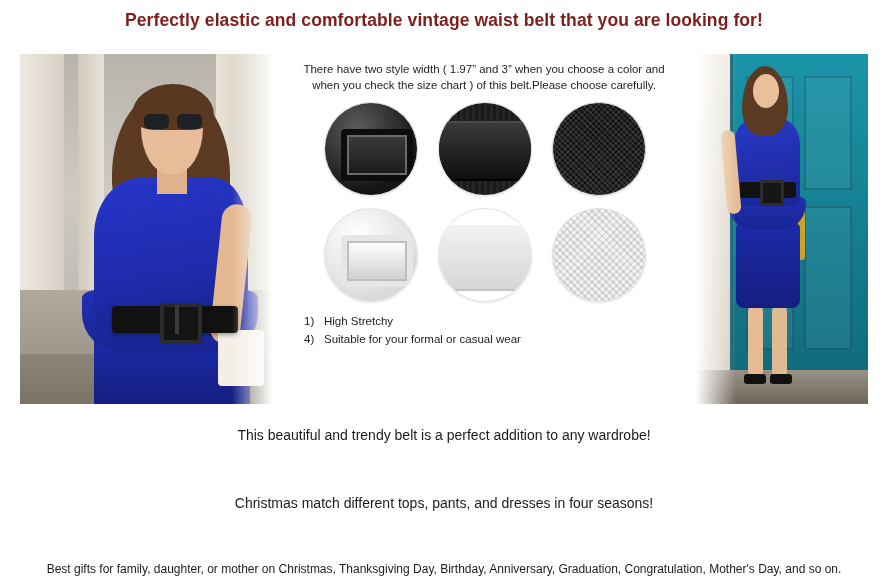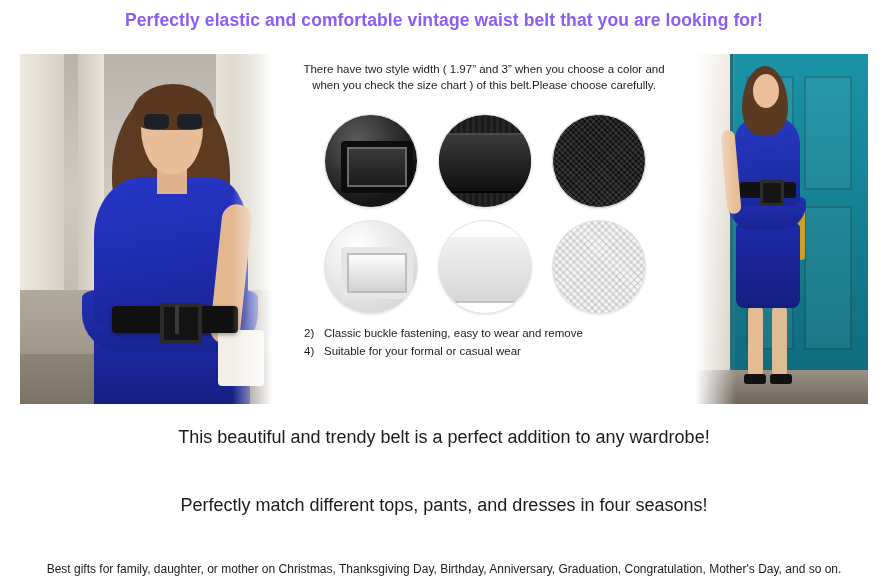--- a/index.html
+++ b/index.html
@@ -14,21 +14,21 @@
     color: #111111;
     overflow: hidden;
     position: relative;
   }
 
   
   .headline {
     text-align: center;
     font-size: 17.5px;
     font-weight: bold;
-    color: #8b5cf6;
+    color: #7f1d1d;
     letter-spacing: 0.1px;
     padding-top: 10px;
     line-height: 1.2;
   }
 
   
   .banner {
     position: absolute;
     left: 20px;
     top: 54px;
@@ -153,21 +153,21 @@
     font-size: 16.5px;
     color: #1b1b1b;
     margin: 4px 0 6px 0;
     white-space: nowrap;
   }
   .info-sub {
     text-align: center;
     font-size: 11.5px;
     line-height: 1.38;
     color: #1e1e1e;
-    margin: 0 14px 20px 14px;
+    margin: 0 14px 8px 14px;
   }
   .swatch-grid {
     display: grid;
     grid-template-columns: repeat(3, 92px);
     grid-template-rows: repeat(2, 92px);
     gap: 14px 22px;
     justify-content: center;
     margin-top: 2px;
   }
   .swatch {
@@ -318,21 +318,21 @@
   }
   .model-r-arm {
     position: absolute; left: 34px; top: 76px; width: 14px; height: 84px;
     background: #e6bd95; border-radius: 7px; transform: rotate(-5deg);
   }
 
   
   .caption {
     text-align: center;
     color: #1b1b1b;
-    font-size: 18px;
+    font-size: 14px;
   }
   .cap1 { position: absolute; left: 0; right: 0; top: 427px; }
   .cap2 { position: absolute; left: 0; right: 0; top: 495px; }
   .cap3 { position: absolute; left: 0; right: 0; top: 562px; font-size: 12px; }
 </style>
 </head>
 <body>
 
 <div class="headline">Perfectly elastic and comfortable vintage waist belt that you are looking for!</div>
 
@@ -367,21 +367,21 @@
       <div class="swatch sw-buckle-black"></div>
       <div class="swatch sw-strap-black"></div>
       <div class="swatch sw-texture-black"></div>
       <div class="swatch sw-buckle-white"></div>
       <div class="swatch sw-strap-white"></div>
       <div class="swatch sw-texture-white"></div>
     </div>
 
     <ul class="feature-list">
       <li>
-        <span class="num">2)</span><span>Classic buckle fastening, easy to wear and remove</span>
+        <span class="num">1)</span><span>High Stretchy</span>
       </li>
       <li>
         <span class="num">4)</span><span>Suitable for your formal or casual wear</span>
       </li>
     </ul>
   </div>
 
   <div class="photo-right">
     <div class="pr-door"></div>
     <div class="pr-door-panel pr-dp1"></div>
@@ -402,14 +402,14 @@
     <div class="model-r-arm"></div>
     <div class="model-r-belt"></div>
     <div class="model-r-buckle"></div>
     <div class="model-r-hair"></div>
     <div class="model-r-face"></div>
     <div class="fade-l"></div>
   </div>
 </div>
 
 <div class="caption cap1">This beautiful and trendy belt is a perfect addition to any wardrobe!</div>
-<div class="caption cap2">Perfectly match different tops, pants, and dresses in four seasons!</div>
+<div class="caption cap2">Christmas match different tops, pants, and dresses in four seasons!</div>
 <div class="caption cap3">Best gifts for family, daughter, or mother on Christmas, Thanksgiving Day, Birthday, Anniversary, Graduation, Congratulation, Mother's Day, and so on.</div>
 
 </body></html>

